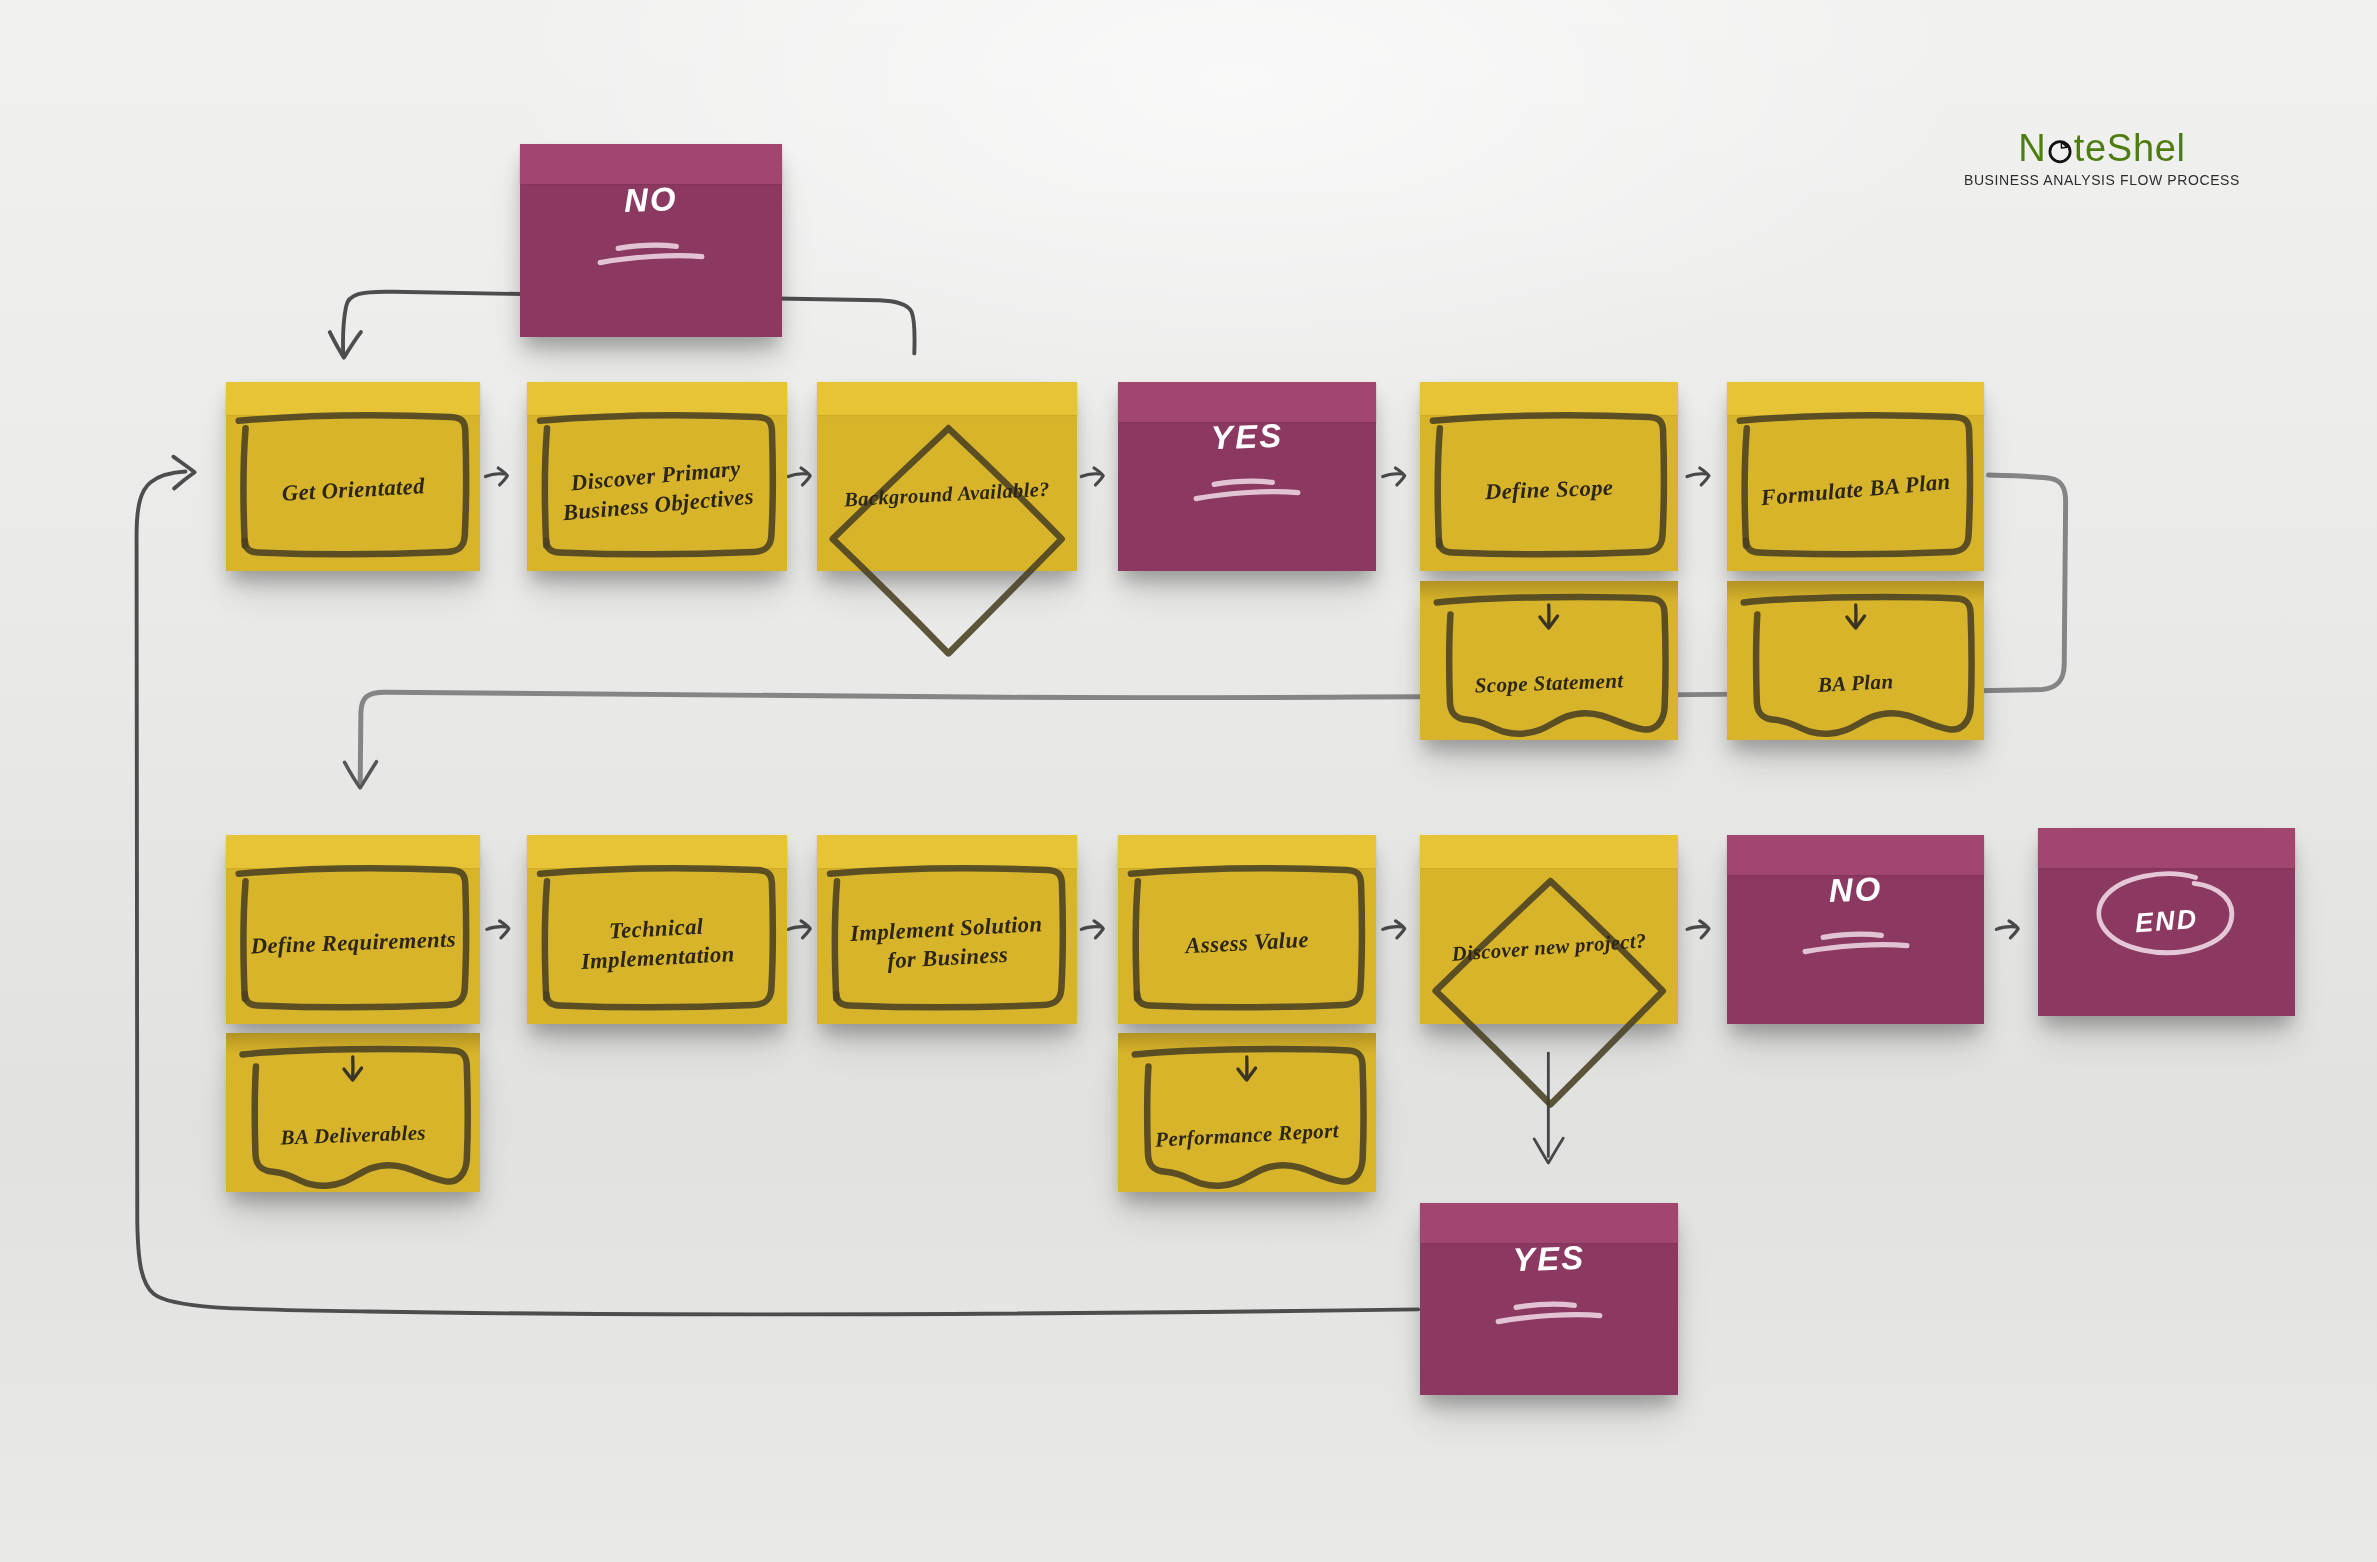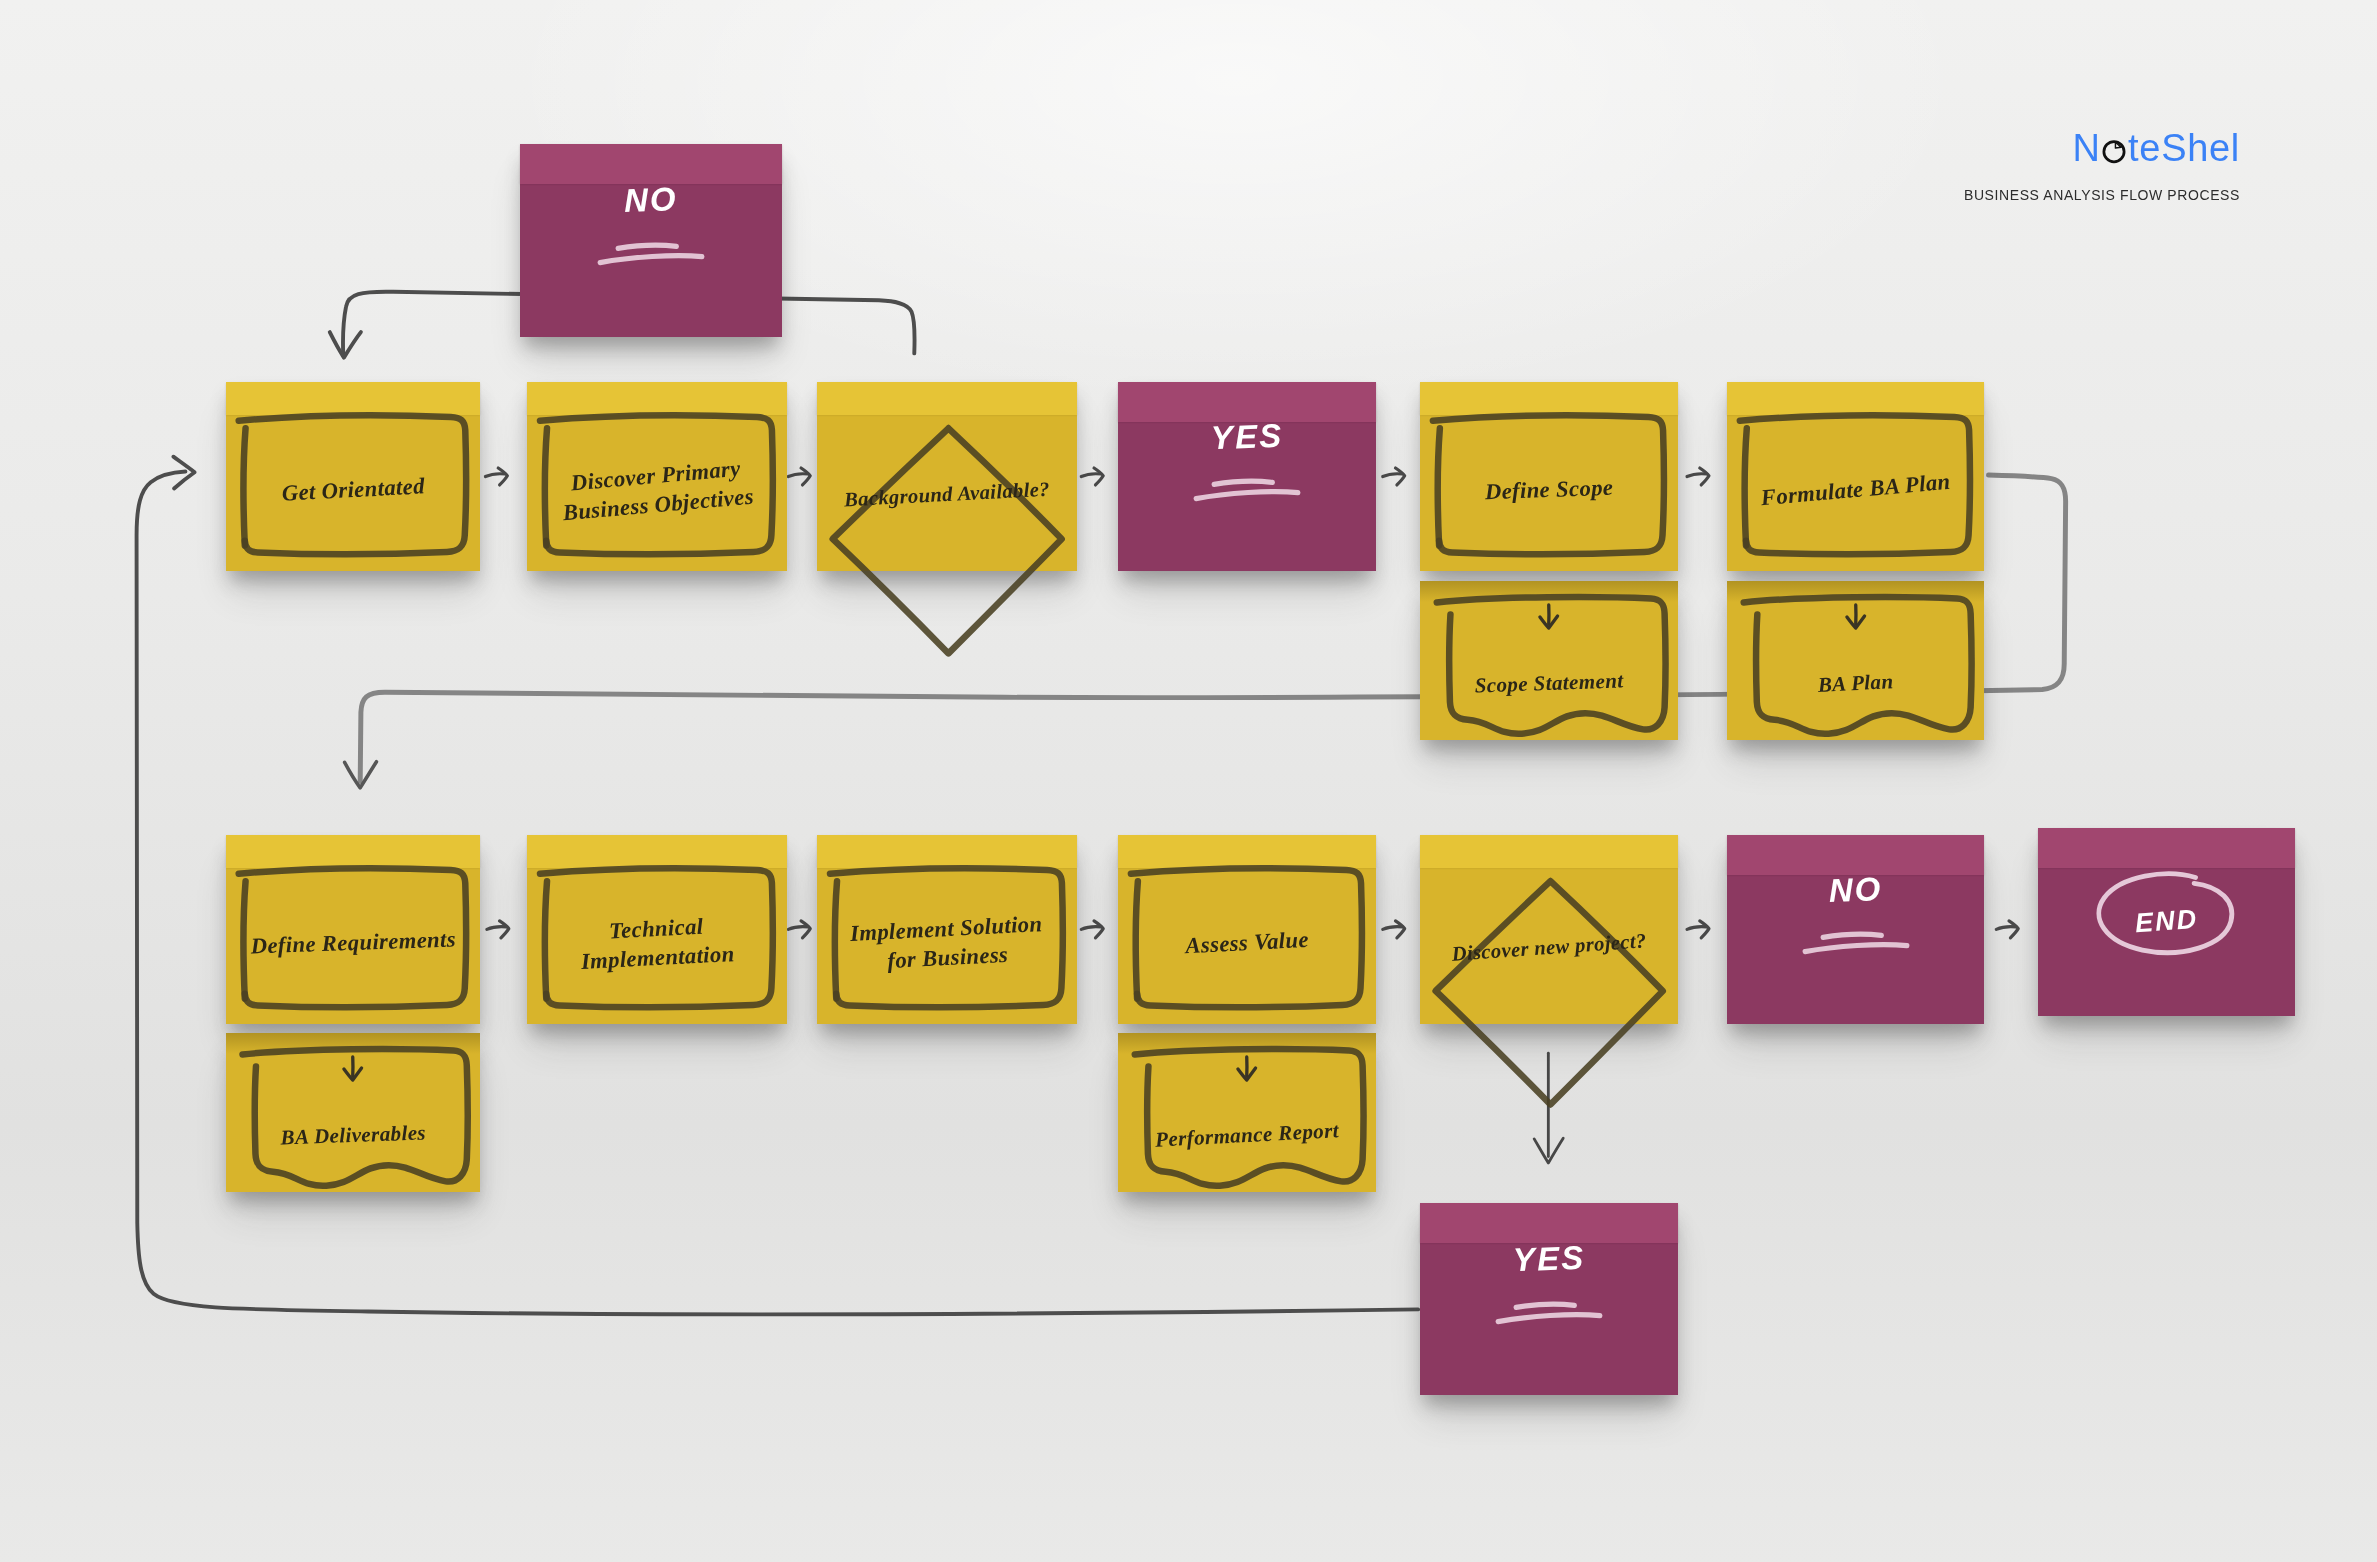--- a/index.html
+++ b/index.html
@@ -46,25 +46,25 @@
   .note.end-note .label{top:0;bottom:0;font-size:27px;}
   .doc-arrow{position:absolute;left:50%;top:14%;width:25.5px;height:30px;margin-left:-12.7px;}
   .doc-arrow path{fill:none;stroke:#3a3424;stroke-width:3.4;stroke-linecap:round;stroke-linejoin:round;}
   .underline{position:absolute;left:50%;top:51%;width:120px;height:27px;margin-left:-60px;}
   .underline path{fill:none;stroke:#e9cfdd;stroke-width:6.5;opacity:.92;stroke-linecap:round;}
   .end-circle{position:absolute;left:50%;top:50%;width:177px;height:110px;margin:-57px 0 0 -88px;}
   .end-circle path{fill:none;stroke:#ead0de;stroke-width:6.5;opacity:.95;stroke-linecap:round;}
 
   
   .logo{position:absolute;top:129px;right:137px;text-align:right;z-index:3;}
-  .brand{font:400 38px/1 "Liberation Sans",sans-serif;color:#3b82f6;letter-spacing:0.7px;}
+  .brand{font:400 38px/1 "Liberation Sans",sans-serif;color:#4d7c0f;letter-spacing:0.7px;text-align:center;}
   .brand .o-glyph{display:inline-block;width:26px;height:31px;vertical-align:-3.5px;margin:0 0.7px;}
   .brand .o-glyph circle{fill:none;stroke:#111;stroke-width:3.8;}
   .brand .o-glyph path{fill:#f0f0ef;stroke:#111;stroke-width:2;stroke-linejoin:round;}
-  .tagline{margin-top:21px;font:400 14px/1 "Liberation Sans",sans-serif;
+  .tagline{margin-top:6px;font:400 14px/1 "Liberation Sans",sans-serif;
     color:#2c2c2c;letter-spacing:0.6px;}
 </style>
 </head>
 <body>
 
 <div class="board">
 
   <svg class="wires" viewBox="0 0 3359 2208">
     <defs>
       <g id="harrow">

